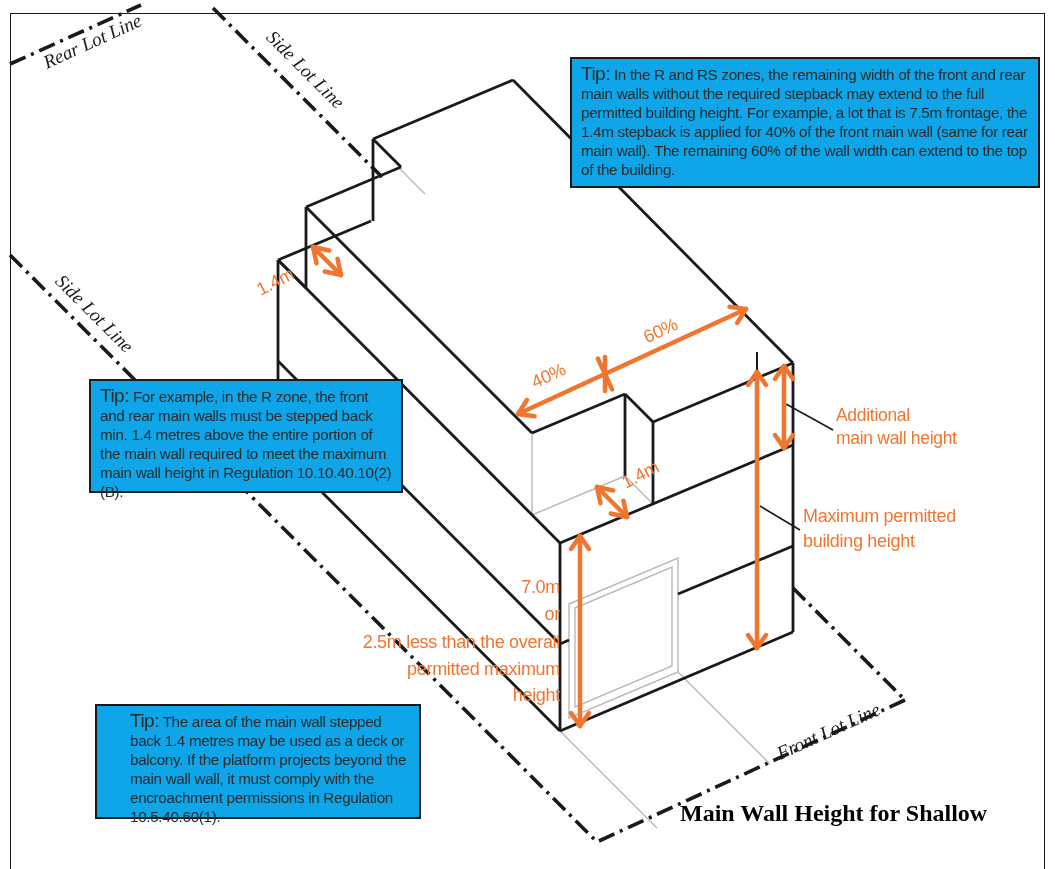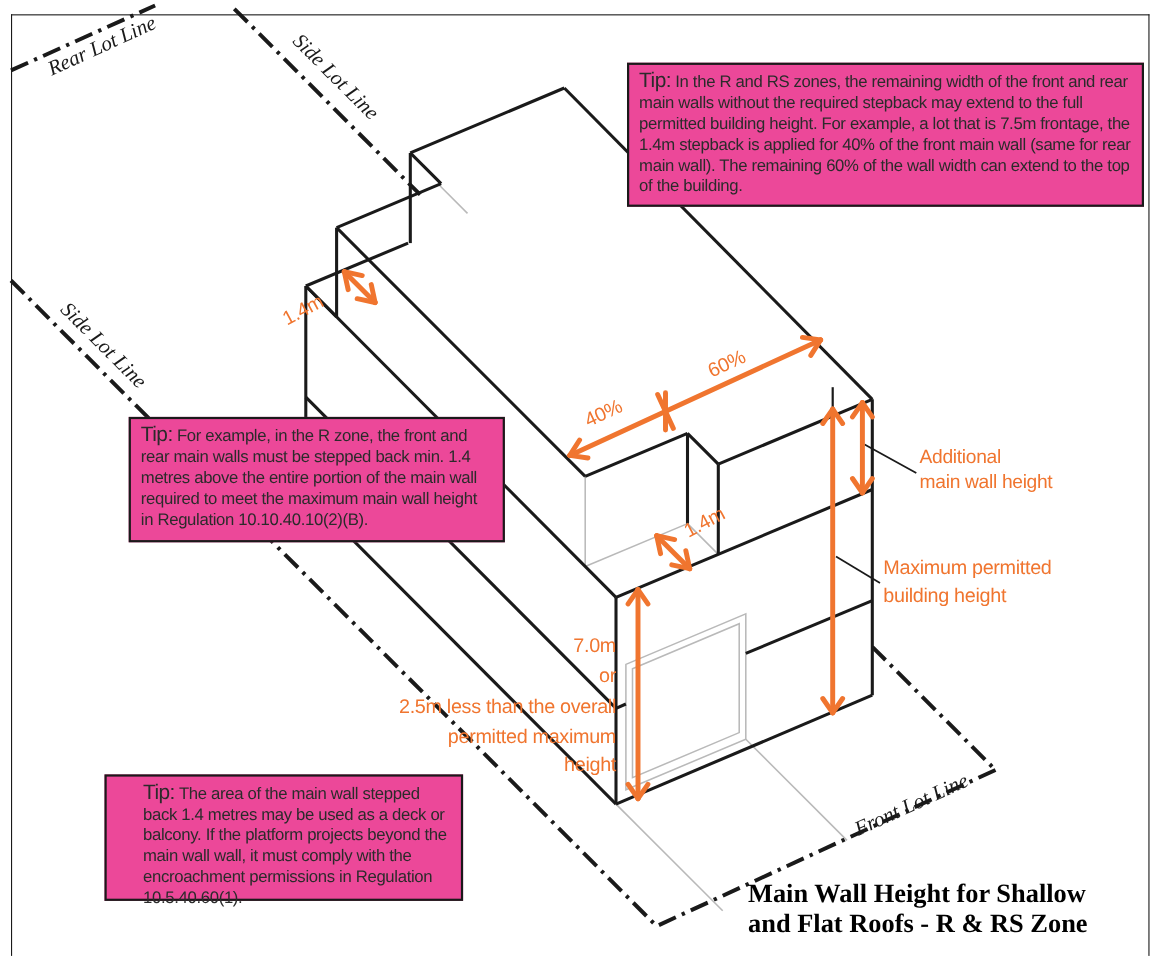--- a/index.html
+++ b/index.html
@@ -5,26 +5,26 @@
   html,body{margin:0;padding:0;background:#ffffff;}
   #stage{position:relative;width:1055px;height:869px;background:#ffffff;overflow:hidden;
          font-family:"Liberation Sans",sans-serif;}
   
   .frame{position:absolute;background:#1a1a1a;}
   #frame-top{left:10px;top:13px;width:1035px;height:1px;}
   #frame-left{left:10px;top:13px;width:1px;height:856px;}
   #frame-right{left:1044px;top:13px;width:1px;height:856px;}
   svg{position:absolute;left:0;top:0;}
   
-  .tip-box{position:absolute;background:#ec4899;border:2.5px solid #1a1a1a;
+  .tip-box{position:absolute;background:#0ea5e9;border:2.5px solid #1a1a1a;
            box-sizing:border-box;padding:5px 9px 4px 9px;color:#2b2b2b;
            font-size:15.2px;line-height:19px;letter-spacing:-0.3px;}
   .tip-prefix{font-size:19px;letter-spacing:-0.5px;}
   #tip-top{left:570px;top:57px;width:470px;height:131px;}
-  #tip-middle{left:117px;top:379px;width:342px;height:114px;}
+  #tip-middle{left:89px;top:379px;width:314px;height:114px;}
   #tip-bottom{left:95px;top:704px;width:326px;height:115px;padding-left:33px;}
   
   #diagram-title{position:absolute;left:680px;top:800px;width:320px;
                  font-family:"Liberation Serif",serif;font-weight:bold;
                  font-size:24px;line-height:27px;color:#000;}
   
   .lot-label{font-family:"Liberation Serif",serif;font-style:italic;font-size:19px;fill:#1a1a1a;}
   .dim-label{font-family:"Liberation Sans",sans-serif;font-size:18px;fill:#F0752F;letter-spacing:-0.3px;}
   .dim-label-sm{font-family:"Liberation Sans",sans-serif;font-size:17.5px;fill:#F0752F;letter-spacing:-0.3px;}
 </style>
@@ -199,16 +199,15 @@
     <span>For example, in the R zone, the front and rear main walls must be stepped back min. 1.4 metres above the entire portion of the main wall required to meet the maximum main wall height in Regulation 10.10.40.10(2)(B).</span>
   </div>
 
   <div id="tip-bottom" class="tip-box">
     <span class="tip-prefix">Tip:</span>
     <span>The area of the main wall stepped back 1.4 metres may be used as a deck or balcony. If the platform projects beyond the main wall wall, it must comply with the encroachment permissions in Regulation 10.5.40.60(1).</span>
   </div>
 
   <div id="diagram-title">
     <div>Main Wall Height for Shallow</div>
-    <div>and Flat Roofs - R &amp; RS Zone</div>
   </div>
 
 </div>
 
 </body></html>

